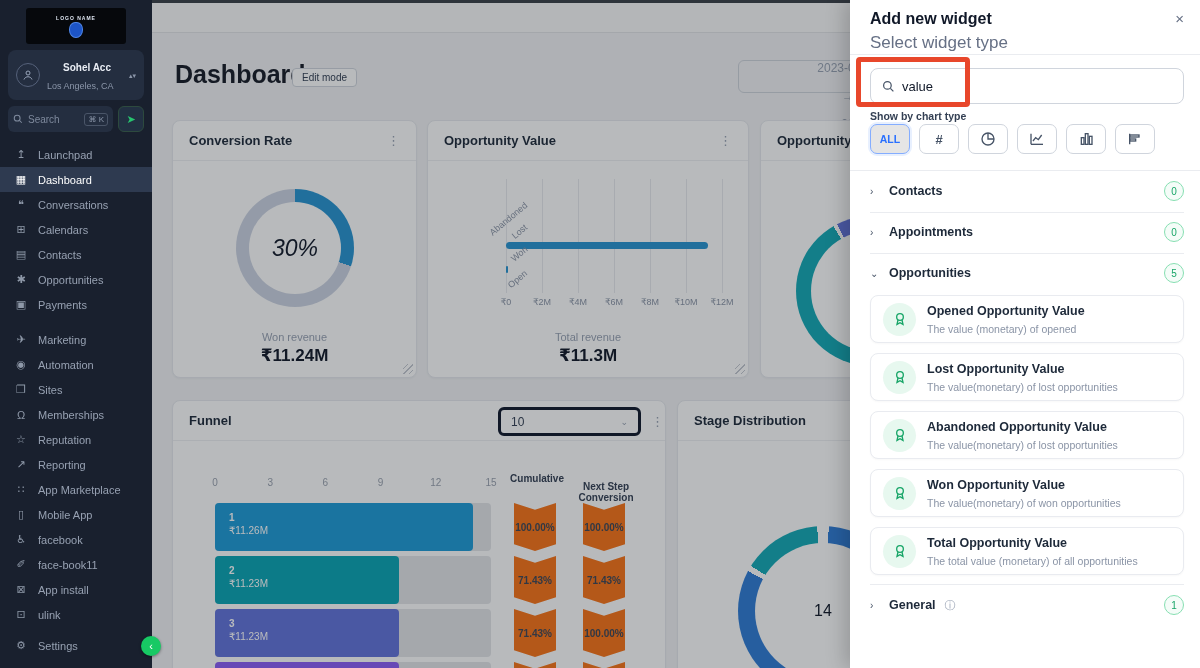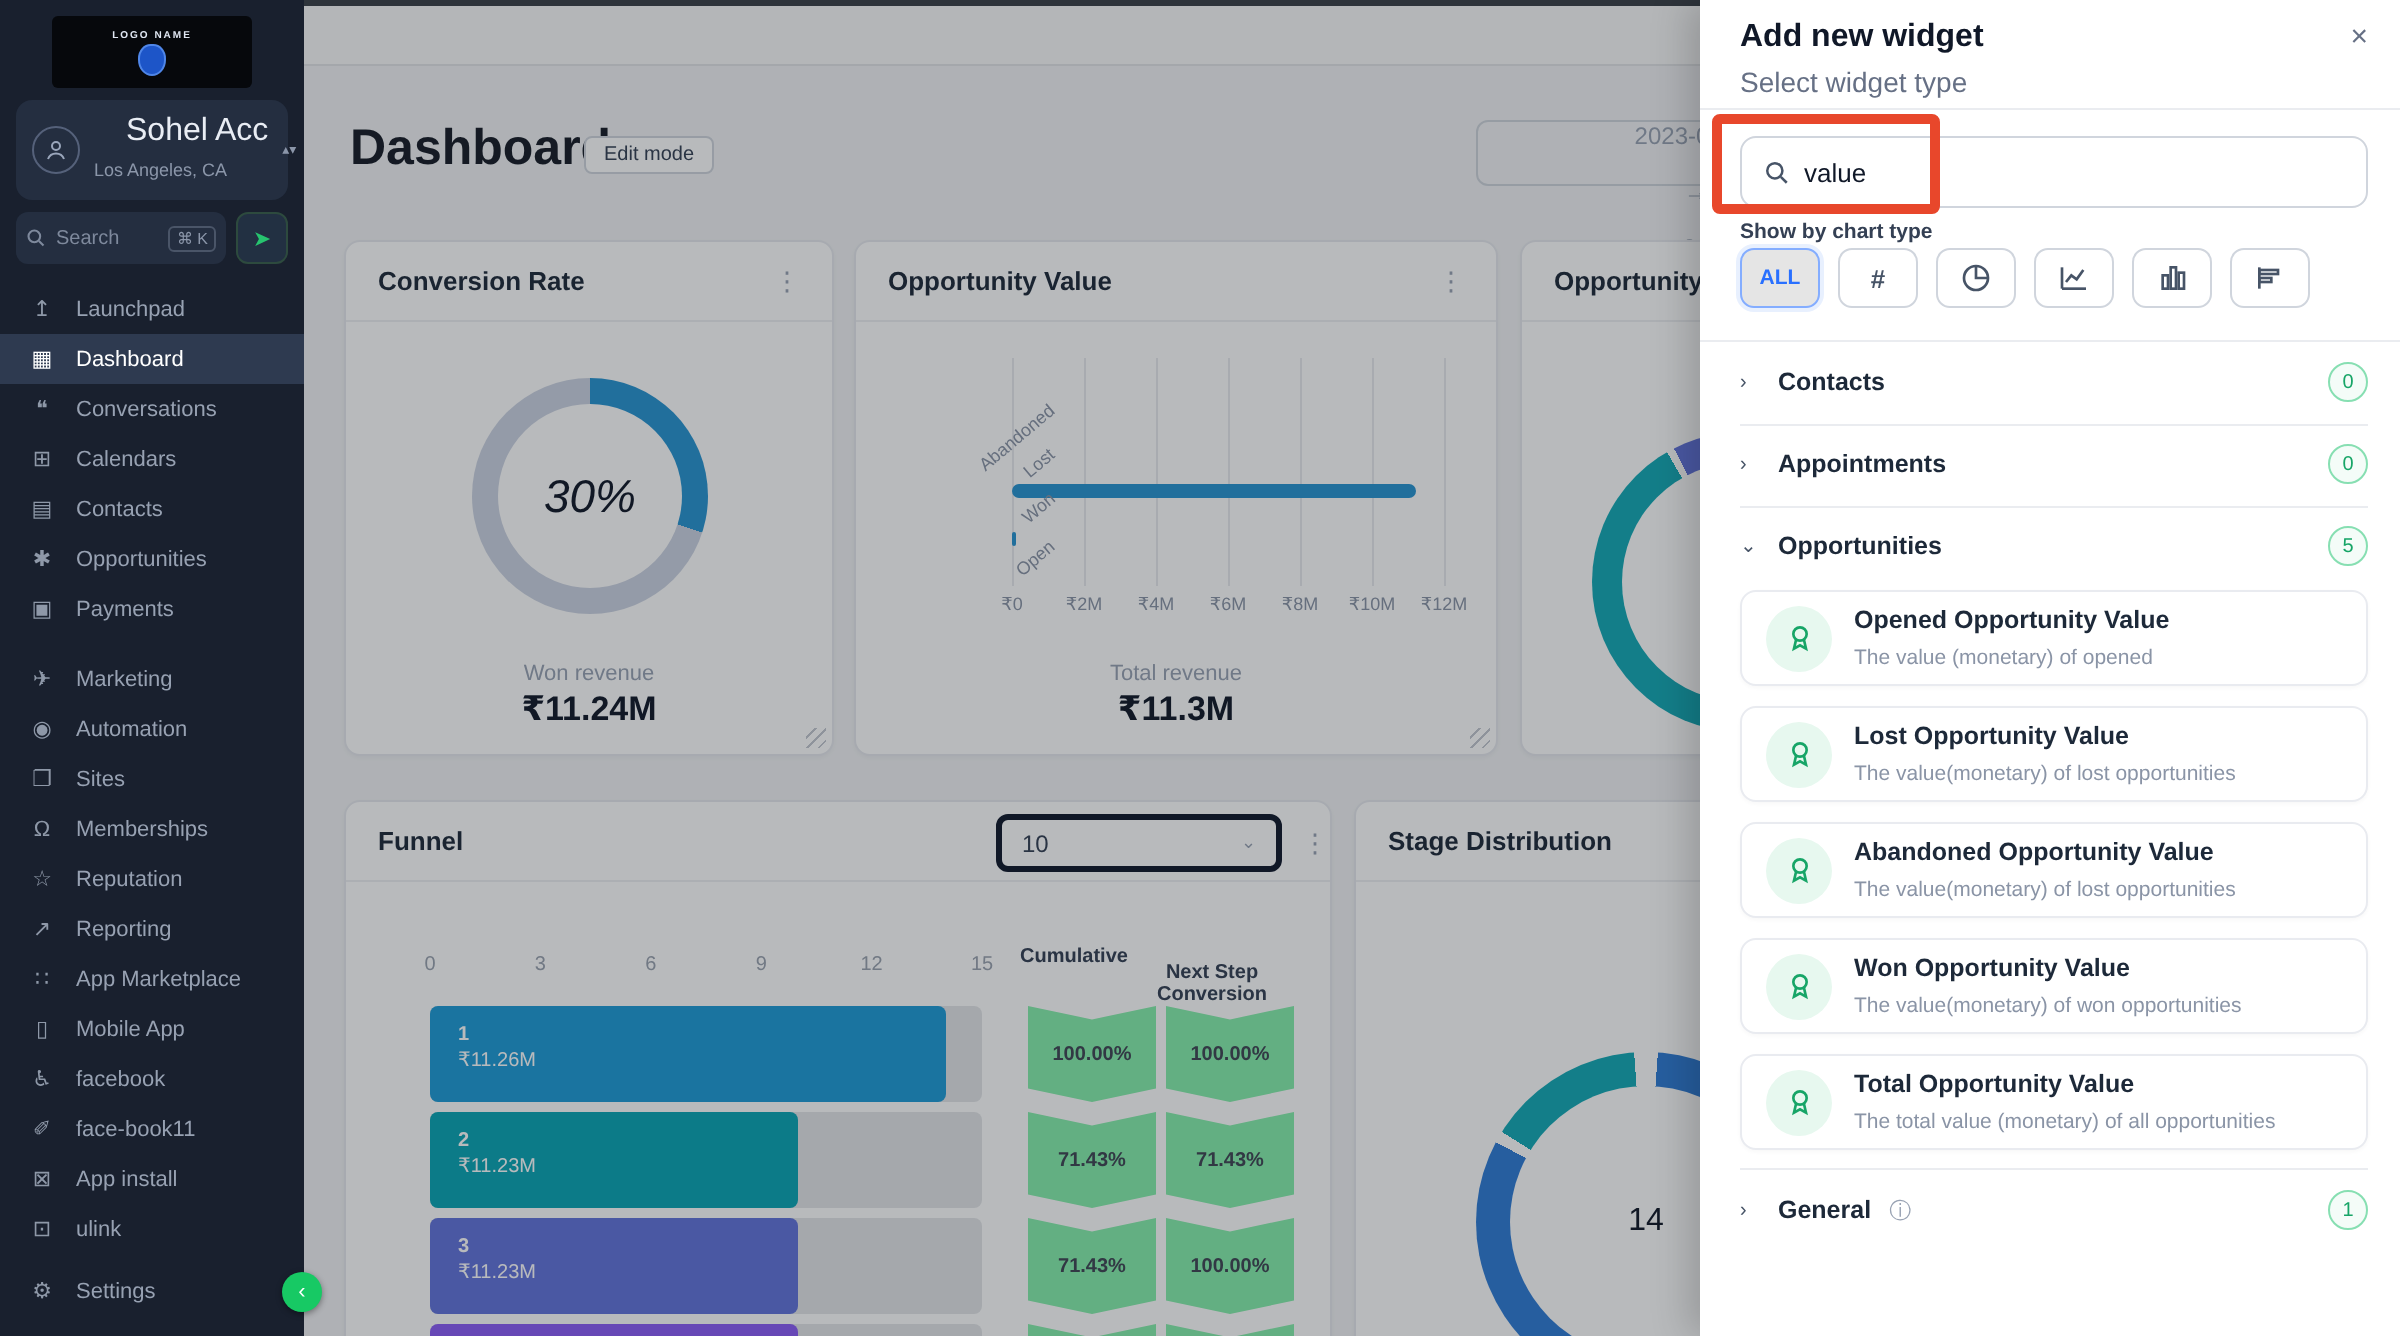--- a/index.html
+++ b/index.html
@@ -8,21 +8,21 @@
   #app { position:relative; width:1200px; height:668px; overflow:hidden; background:#f2f3f5; }
 
   
   .sidebar { position:absolute; left:0; top:0; width:152px; height:668px; background:#19202e; z-index:5; }
   .logo-box { margin:8px auto 6px; width:100px; height:36px; background:#06080c; border-radius:3px;
               display:flex; flex-direction:column; align-items:center; justify-content:center; gap:1px; }
   .logo-text { color:#dfe6f2; font-size:5px; letter-spacing:1px; font-weight:bold; }
   .logo-crest { width:14px; height:16px; background:#1d55c8; border:1px solid #4f86e8; border-radius:45% 45% 50% 50%; }
   .account { margin:6px 8px; background:#242e40; border-radius:8px; padding:7px 8px; display:flex; align-items:center; gap:7px; }
   .avatar { width:24px; height:24px; border-radius:50%; border:1px solid #55617a; display:flex; align-items:center; justify-content:center; color:#9aa6bb; flex:0 0 24px; }
-  .acct-name { color:#e9edf4; font-size:16px; font-weight:normal; line-height:12px; white-space:nowrap;padding-left:16px; }
+  .acct-name { color:#e9edf4; font-size:10px; font-weight:bold; line-height:12px; white-space:nowrap;padding-left:16px; }
   .acct-loc { color:#8b96a9; font-size:9px; line-height:11px; white-space:nowrap; }
   .acct-carets { margin-left:auto; color:#8b96a9; font-size:7px; line-height:7px; text-align:center; }
   .sb-search { margin:4px 8px 10px; display:flex; align-items:center; gap:5px; }
   .sb-search-pill { flex:1; background:#242e40; border-radius:6px; height:26px; display:flex; align-items:center; gap:5px; padding:0 5px; }
   .sb-search-pill .ph { color:#7e899c; font-size:10px; flex:1; }
   .kbd { border:1px solid #4a5568; border-radius:3px; color:#8b96a9; font-size:8px; padding:1px 3px; white-space:nowrap; }
   .sb-launch { width:26px; height:26px; background:#223042; border:1px solid #2d4a3e; border-radius:6px; display:flex; align-items:center; justify-content:center; color:#27c46f; font-size:11px; }
   .nav { list-style:none; }
   .nav-item { display:flex; align-items:center; gap:10px; height:25px; padding:0 14px; color:#97a1b2; font-size:11px; cursor:pointer; }
   .nav-item .ico { width:14px; text-align:center; font-size:11px; color:#8e98a8; flex:0 0 14px; }
@@ -70,39 +70,39 @@
   
   .fn-select { position:absolute; left:325px; top:6px; width:143px; height:29px; border:3px solid #0f172a; border-radius:6px; background:#fff;
                display:flex; align-items:center; padding:0 10px; font-size:12px; color:#344054; }
   .fn-select .chev { margin-left:auto; color:#98a2b3; font-size:9px; }
   .fn-dots { position:absolute; left:478px; top:13px; color:#98a2b3; font-size:13px; }
   .fn-tick { position:absolute; transform:translateX(-50%); font-size:10px; color:#9aa2af; top:76px; }
   .fn-colhead { position:absolute; font-size:10px; font-weight:bold; color:#344054; text-align:center; top:72px; transform:translateX(-50%); width:70px; line-height:11px; }
   .fn-row-track { position:absolute; left:42px; width:276px; height:48px; background:#e4e6e9; border-radius:4px; }
   .fn-bar { position:absolute; left:42px; height:48px; border-radius:4px; color:#fff; padding:8px 0 0 14px; font-size:10px; line-height:13px; }
   .fn-bar .num { font-weight:bold; }
-  .fn-ribbon { position:absolute; width:64px; height:48px; background:#86efac; display:flex; align-items:center; justify-content:center;
+  .fn-ribbon { position:absolute; width:42px; height:48px; background:#f97316; display:flex; align-items:center; justify-content:center;
                font-size:10px; font-weight:bold; color:#3f4654;
                clip-path:polygon(0 0, 50% 14%, 100% 0, 100% 86%, 50% 100%, 0 86%); }
 
   
   .sd-donut { position:absolute; left:60px; top:125px; width:170px; height:170px; }
   .sd-donut .hole { left:17px; top:17px; right:17px; bottom:17px; }
   .sd-center { font-size:16px; color:#101828; }
   .oc-donut { position:absolute; left:35px; top:95px; width:150px; height:150px; }
   .oc-donut .hole { left:15px; top:15px; right:15px; bottom:15px; }
 
   
   .dim { position:absolute; left:152px; top:0; width:1048px; height:668px; background:rgba(21,25,33,.30); z-index:10; }
 
   
   .panel { position:absolute; left:850px; top:0; width:350px; height:668px; background:#fff; z-index:20; box-shadow:-6px 0 18px rgba(0,0,0,.18); }
   .panel-close { position:absolute; right:16px; top:10px; color:#667085; font-size:15px; }
   .panel-title { position:absolute; left:20px; top:10px; font-size:16px; font-weight:bold; color:#101828; }
-  .panel-sub { position:absolute; left:20px; top:33px; font-size:14px; color:#667085; }
+  .panel-sub { position:absolute; left:20px; top:33px; font-size:17px; color:#667085; }
   .panel-div { position:absolute; left:0; width:100%; height:1px; background:#eaecf0; }
   .p-search { position:absolute; left:20px; top:68px; width:314px; height:36px; border:1px solid #d0d5dd; border-radius:8px;
               display:flex; align-items:center; gap:7px; padding:0 11px; }
   .p-search .val { font-size:13px; color:#101828; }
   .showby { position:absolute; left:20px; top:110px; font-size:10.5px; font-weight:bold; color:#344054; }
   .filters { position:absolute; left:20px; top:124px; display:flex; gap:9px; }
   .fbtn { width:40px; height:30px; border:1px solid #d0d5dd; border-radius:7px; background:#fff; display:flex; align-items:center; justify-content:center;
           color:#475467; font-size:13px; font-weight:bold; }
   .fbtn.active { border:1.5px solid #84adff; background:#e5e5e5; color:#2970ff; font-size:10.5px; box-shadow:0 0 0 2px #e8f0fe; }
   .sect-row { position:absolute; left:20px; width:314px; height:30px; display:flex; align-items:center; gap:9px; }

